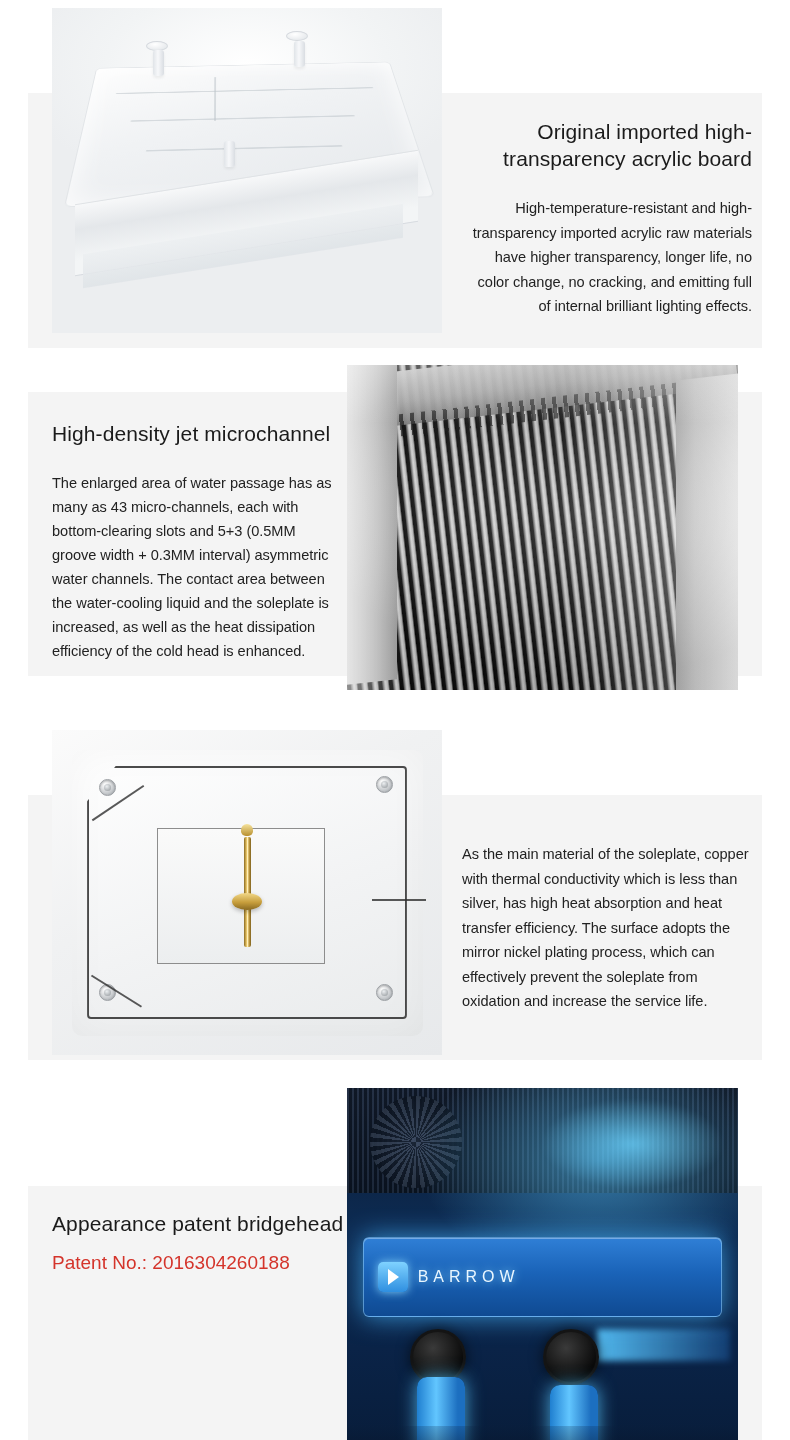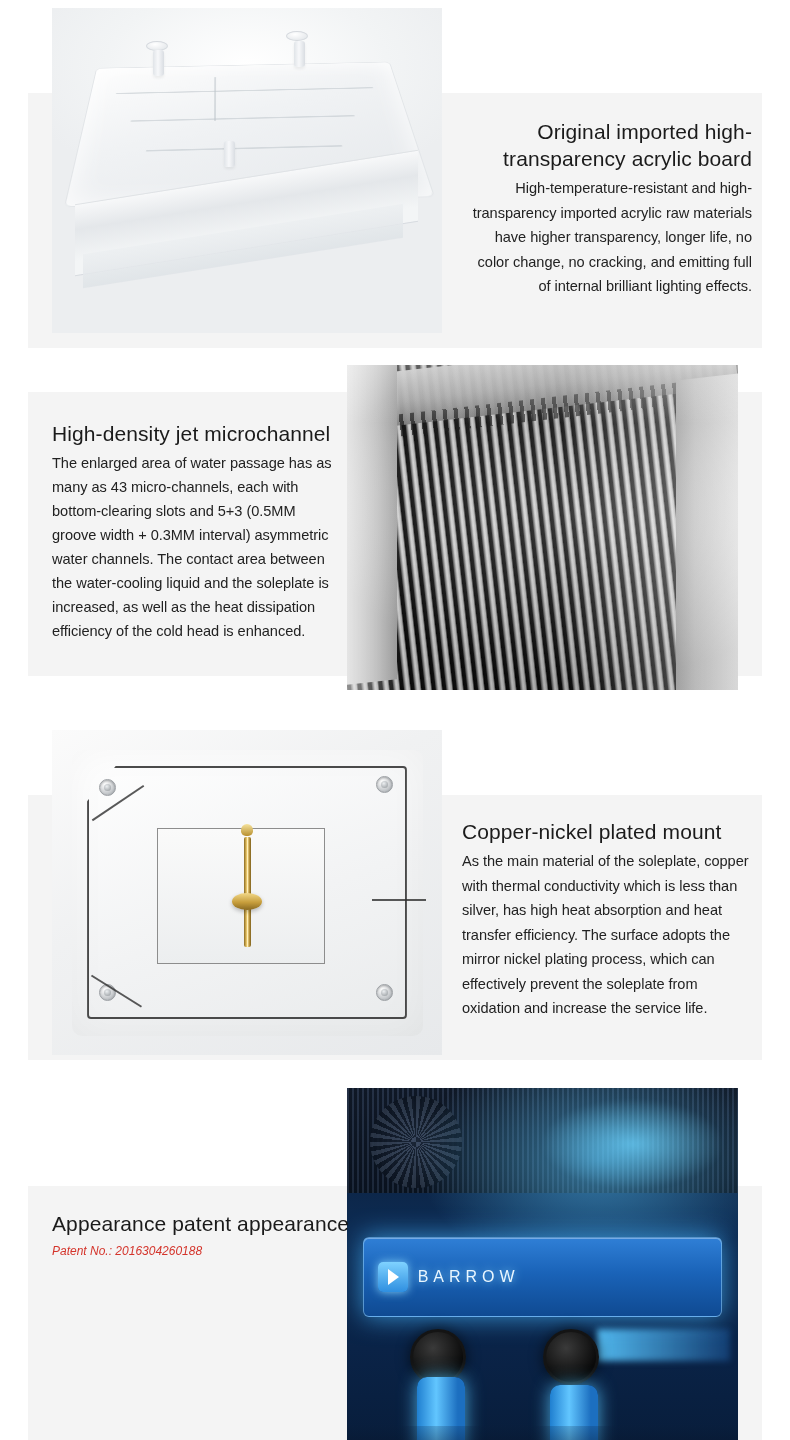--- a/index.html
+++ b/index.html
@@ -41,29 +41,28 @@
     font-size: 21px;
     line-height: 27px;
     color: #1b1b1b;
     font-weight: 400;
     letter-spacing: 0.1px;
   }
   .body {
     font-size: 14.6px;
     line-height: 24.5px;
     color: #222222;
-    margin-top: 4px;
+    margin-top: 24px;
     letter-spacing: -0.05px;
   }
   .patent {
-    font-size: 12px;
+    font-size: 19px;
     line-height: 24px;
     color: #d4342b;
-    margin-top: 2px;
-    font-style: italic;
+    margin-top: 14px;
   }
   .body.tight { line-height: 24px; }
 
   
   .acrylic {
     position: absolute;
     inset: 0;
     background:
       radial-gradient(ellipse 60% 40% at 50% 18%, #ffffff 0%, #f2f4f5 60%, #eceef0 100%),
       linear-gradient(#fbfbfb, #f0f1f2);
@@ -436,21 +435,20 @@
         <div class="plate-corner-line" style="left:9%;top:22%;width:16%;transform:rotate(-34deg);"></div>
         <div class="plate-corner-line" style="left:9%;top:80%;width:15%;transform:rotate(32deg);"></div>
         <div class="plate-corner-line" style="left:82%;top:52%;width:14%;"></div>
         <div class="pin-rod"></div>
         <div class="pin-tip"></div>
         <div class="pin-collar"></div>
       </div>
     </div>
 
     <div class="textblock" style="left:462px;top:98px;width:290px;">
-      <div class="title">Copper-nickel plated mount</div>
       <div class="body">As the main material of the soleplate, copper with thermal conductivity which is less than silver, has high heat absorption and heat transfer efficiency. The surface adopts the mirror nickel plating process, which can effectively prevent the soleplate from oxidation and increase the service life.</div>
     </div>
   </div>
 
   <div class="section" style="top:1080px;height:360px;">
     <div class="band" style="left:28px;top:106px;width:734px;height:314px;"></div>
 
     <div class="photo" style="left:347px;top:8px;width:391px;height:402px;">
       <div class="rig">
         <div class="rig-radiator"></div>
@@ -469,18 +467,18 @@
         <div class="rig-port" style="left:16%;top:60%;"></div>
         <div class="rig-port" style="left:50%;top:60%;"></div>
         <div class="rig-tube" style="left:18%;height:28%;"></div>
         <div class="rig-tube" style="left:52%;height:26%;"></div>
         <div class="rig-bottom"></div>
 
       </div>
     </div>
 
     <div class="textblock" style="left:52px;top:130px;width:300px;">
-      <div class="title">Appearance patent appearance</div>
+      <div class="title">Appearance patent bridgehead</div>
       <div class="patent">Patent No.: 2016304260188</div>
     </div>
   </div>
 
 </div>
 
 </body></html>

